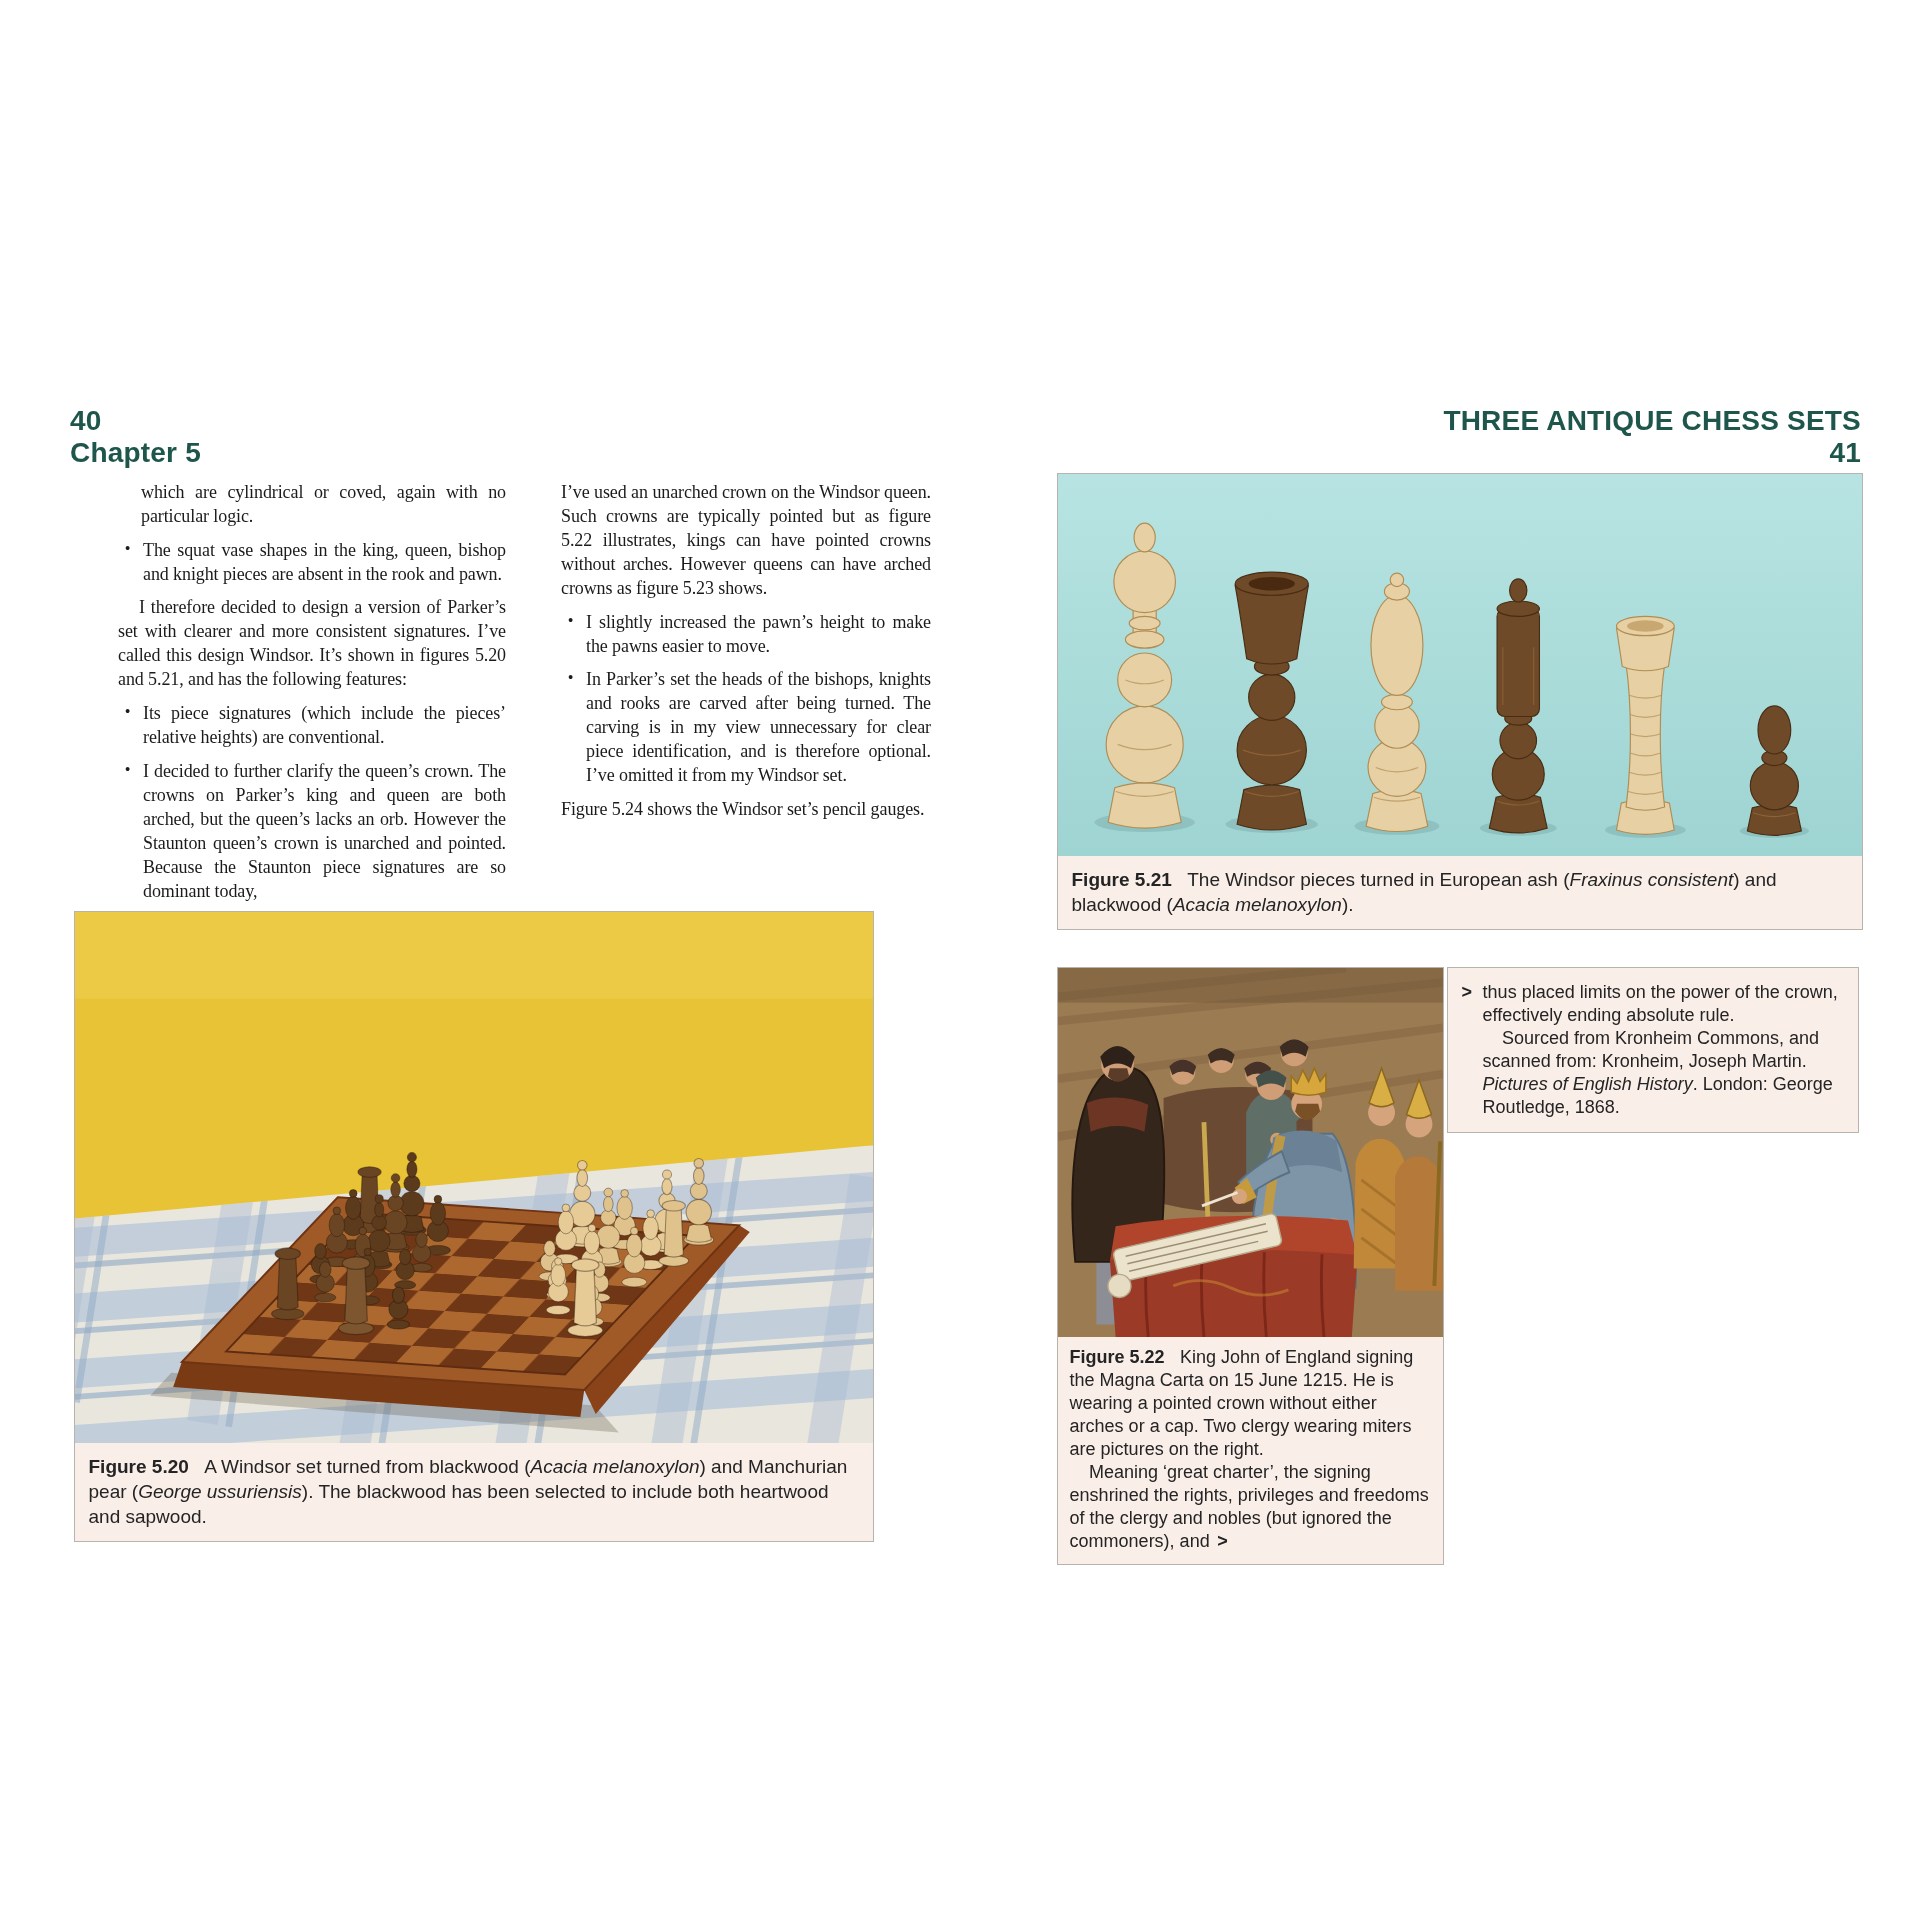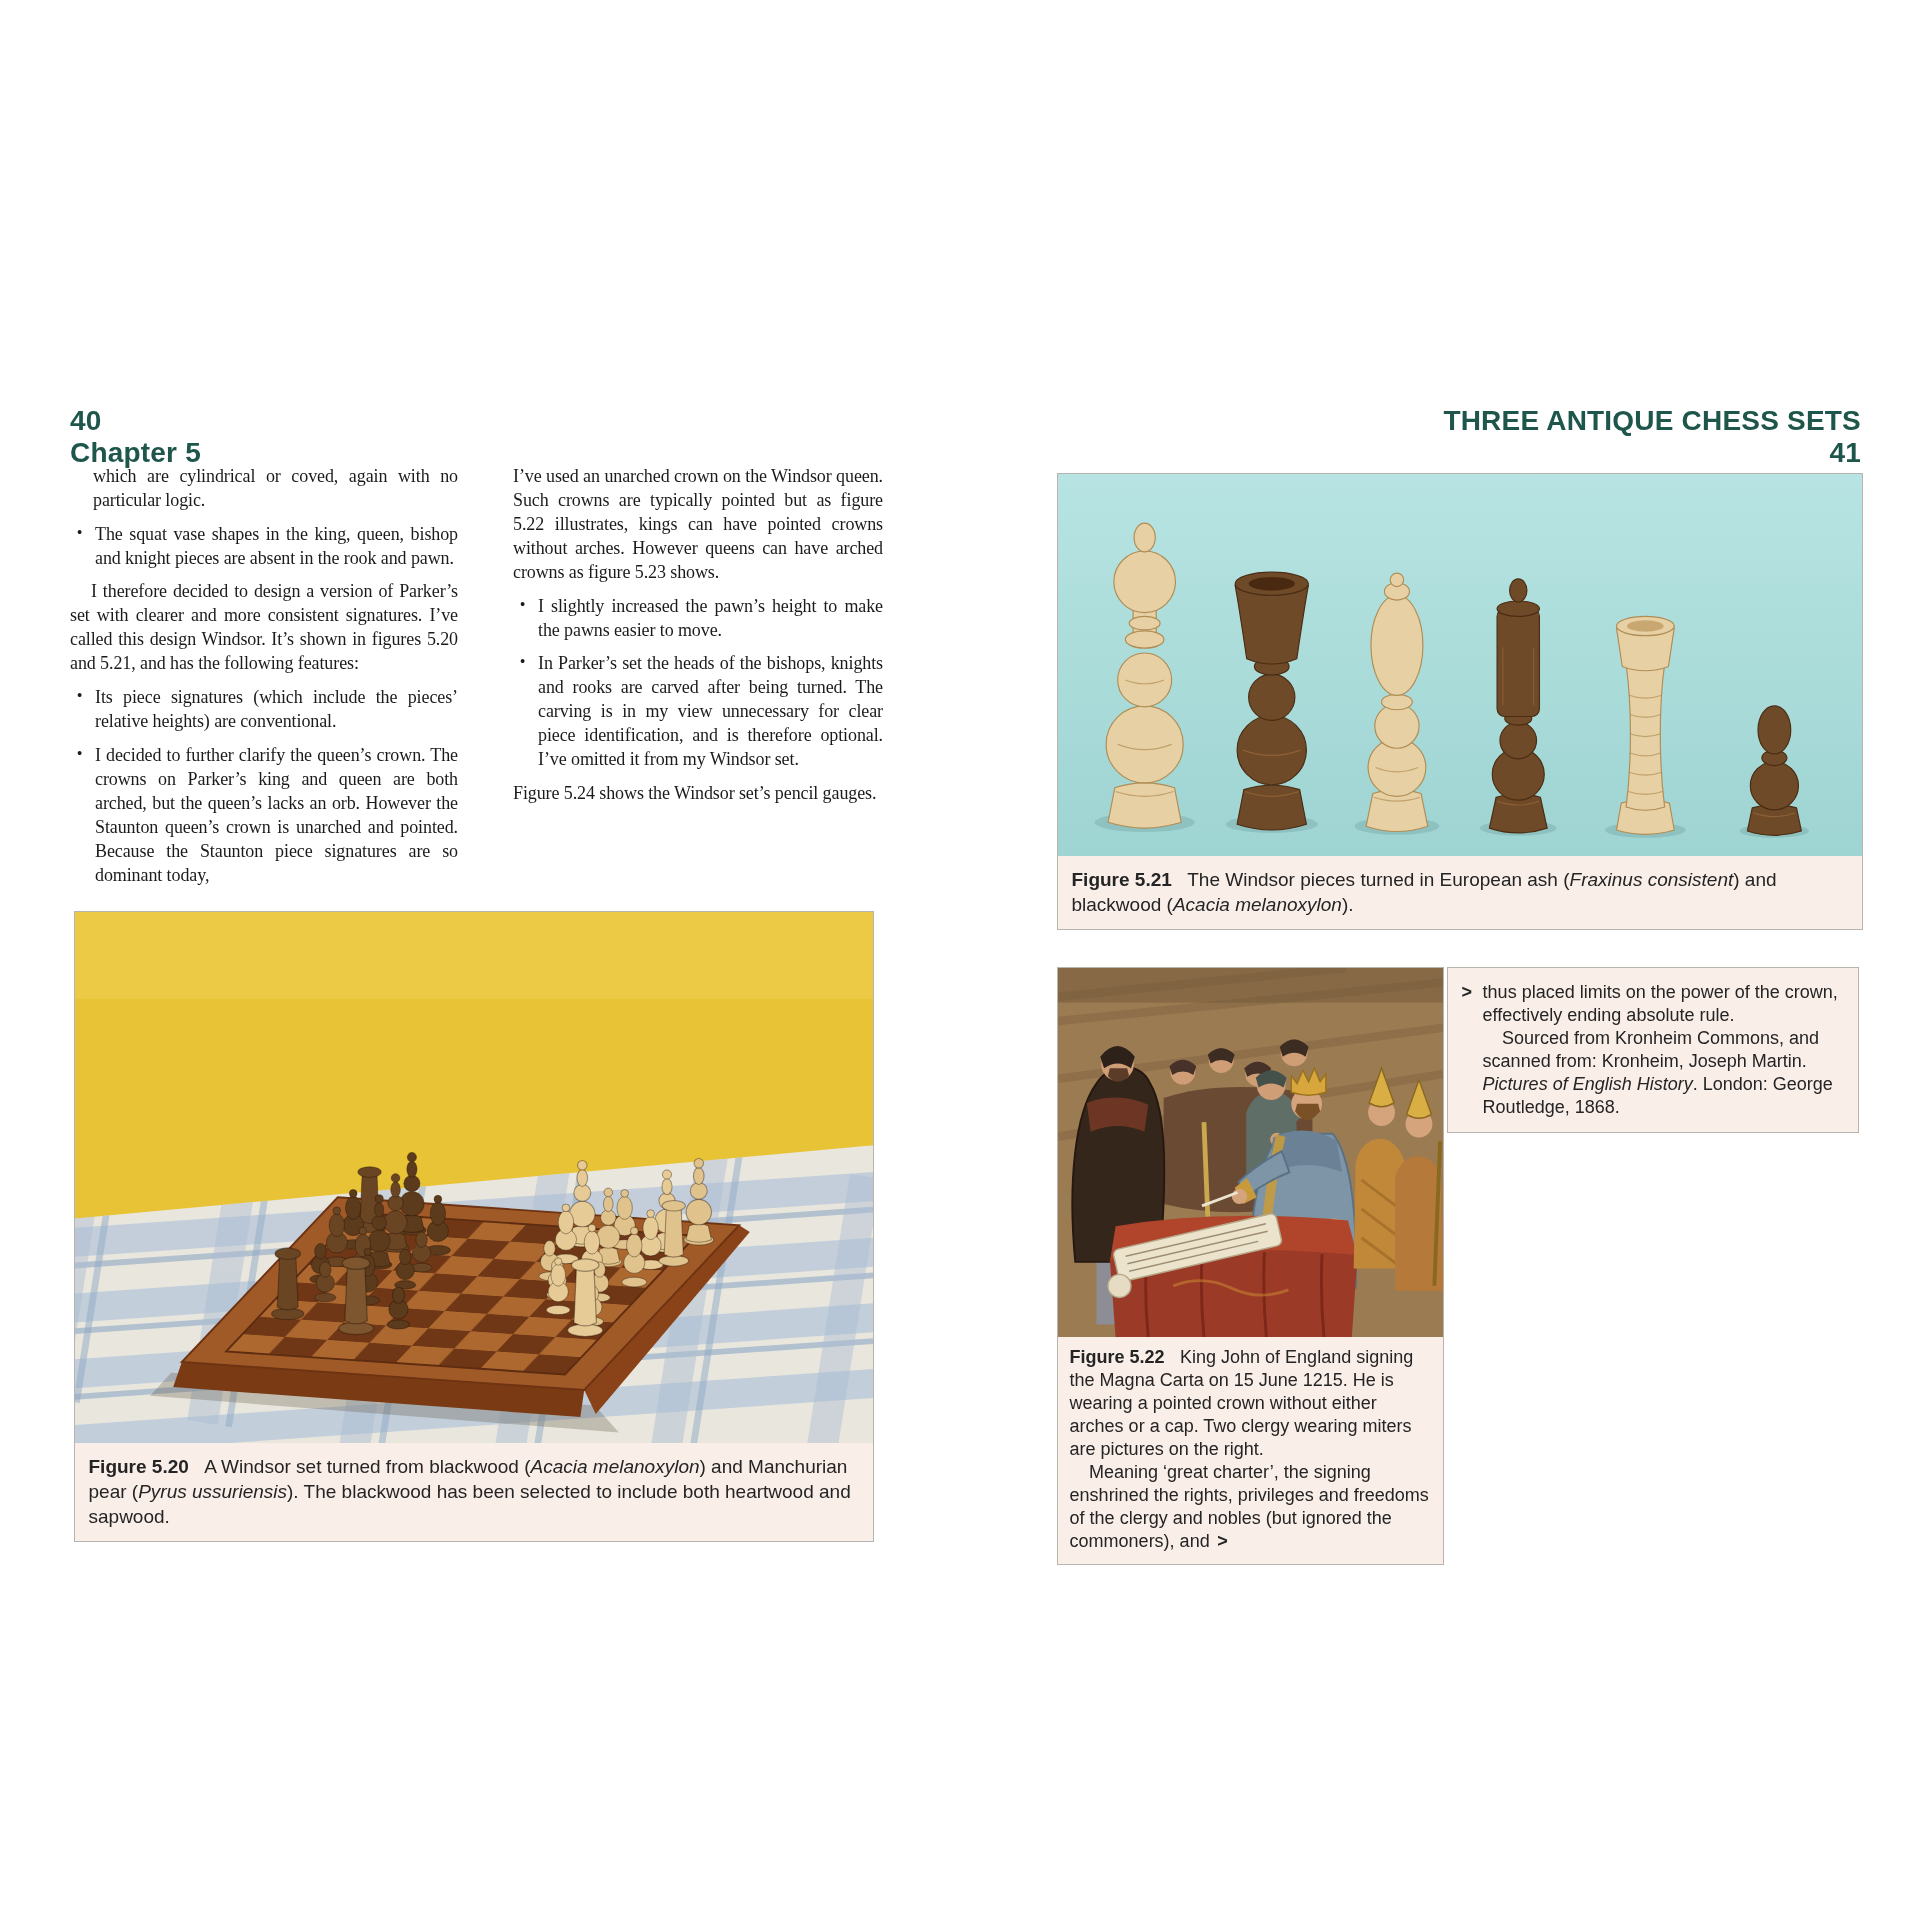--- a/index.html
+++ b/index.html
@@ -8,22 +8,22 @@
   .sheet{position:absolute;inset:0;background:#fff;overflow:hidden;}
 
   
   .runhead{position:absolute;top:405px;display:flex;justify-content:space-between;
            font-family:"Liberation Sans",sans-serif;font-weight:600;font-size:28px;
            color:#1e564b;letter-spacing:0.2px;flex-direction:column;}
   #rh-left{left:70px;width:812px;}
   #rh-right{left:1057px;width:804px;align-items:flex-end;}
 
   
-  .col{position:absolute;top:464px;font-size:18px;line-height:24px;
-       text-align:justify;letter-spacing:-0.1px;}
+  .col{position:absolute;top:480px;font-size:18px;line-height:24px;
+       text-align:justify;letter-spacing:-0.1px;margin-left:48px;}
   #col1{left:70px;width:388px;}
   #col2{left:513px;width:370px;}
   .col p{margin:0 0 9.7px 0;}
   p.hang{margin-left:23px;}
   p.ind{text-indent:21px;}
   .b-item{position:relative;padding-left:25px;margin:0 0 9.7px 0;}
   .b-item::before{content:"\2022";position:absolute;left:6.8px;top:-1px;font-size:16.4px;color:#1b1b1b;}
   .b-item p{margin:0;}
 
   
@@ -199,21 +199,21 @@
         <use href="#pc2" transform="translate(581,384)" style="color:#dfc28c"></use>
         <use href="#pc3" transform="translate(501,397)" style="color:#e6cb97"></use>
         <use href="#pc3" transform="translate(545,400)" style="color:#dfc28c"></use>
         <use href="#pc2" transform="translate(502,413) scale(.95)" style="color:#e6cb97"></use>
         <use href="#pc3" transform="translate(538,425)" style="color:#dfc28c"></use>
         <use href="#pc4" transform="translate(530,434) scale(1.3)" style="color:#e6cb97"></use>
         <use href="#pc4" transform="translate(622,362) scale(1.1)" style="color:#dfc28c"></use>
       </g>
     </svg>
     <figcaption class="cap">
-      <b>Figure 5.20</b><span>A Windsor set turned from blackwood (</span><i>Acacia melanoxylon</i><span>) and Manchurian pear (</span><i>Pyrus ussuriensis</i><span>). The blackwood has been selected to include both heartwood and sapwood.</span>
+      <b>Figure 5.20</b><span>A Windsor set turned from blackwood (</span><i>Acacia melanoxylon</i><span>) and Manchurian pear (</span><i>George ussuriensis</i><span>). The blackwood has been selected to include both heartwood and sapwood.</span>
     </figcaption>
   </figure>
 
   <figure class="figbox" id="fig21">
     <svg width="804" height="382" viewBox="0 0 835 397" preserveAspectRatio="none">
       <defs>
         <linearGradient id="aq" x1="0" y1="0" x2="0" y2="1">
           <stop offset="0" stop-color="#b7e4e2"></stop>
             <stop offset="1" stop-color="#9ed4d2"></stop>
         </linearGradient>

